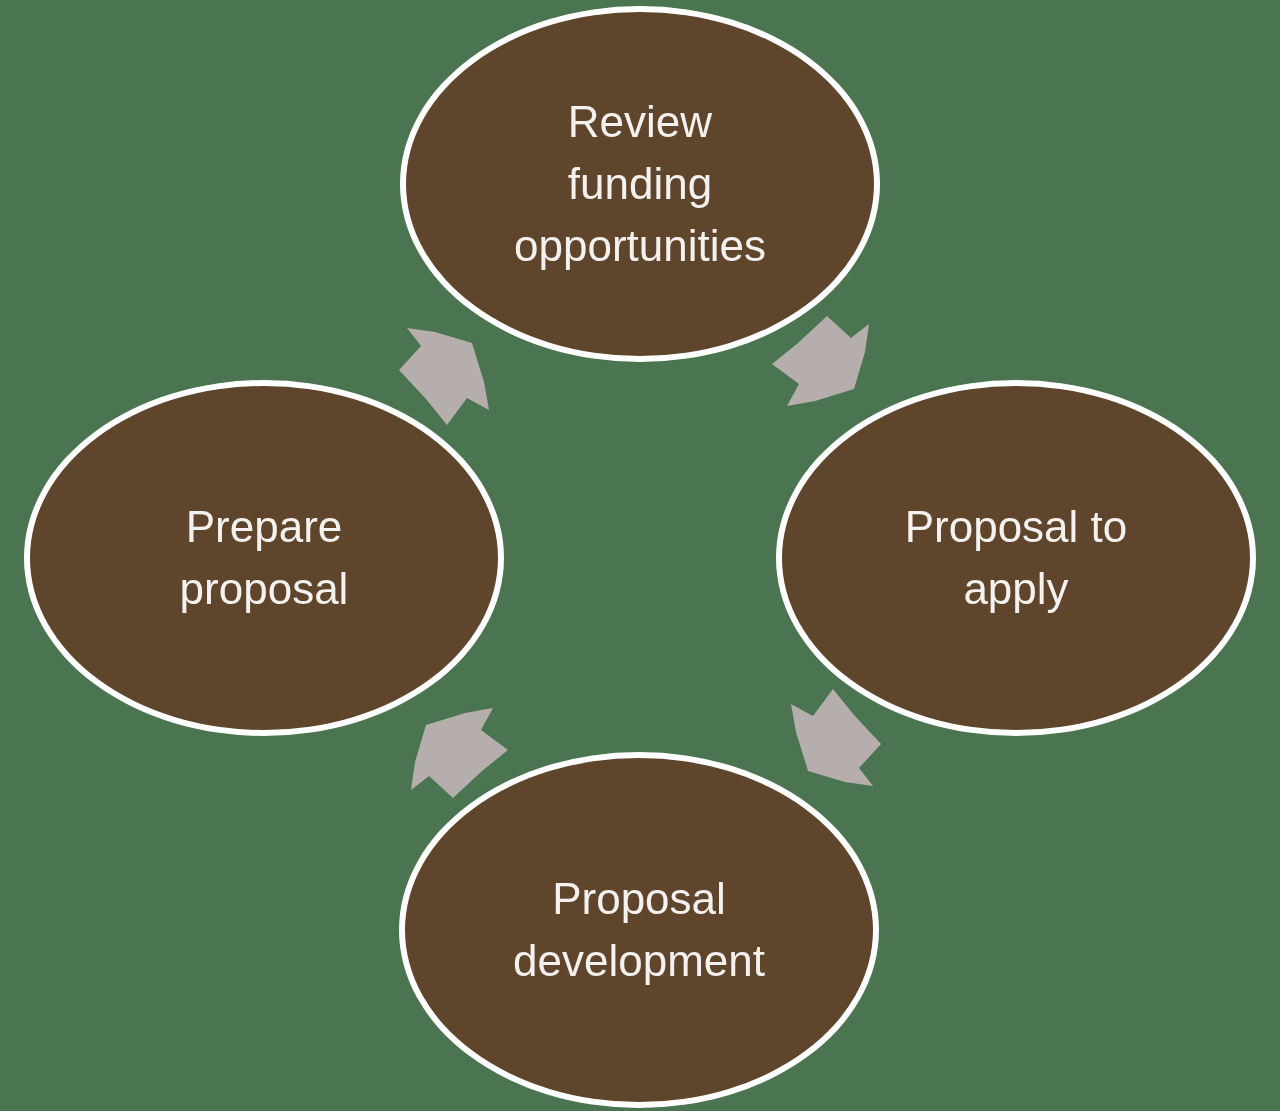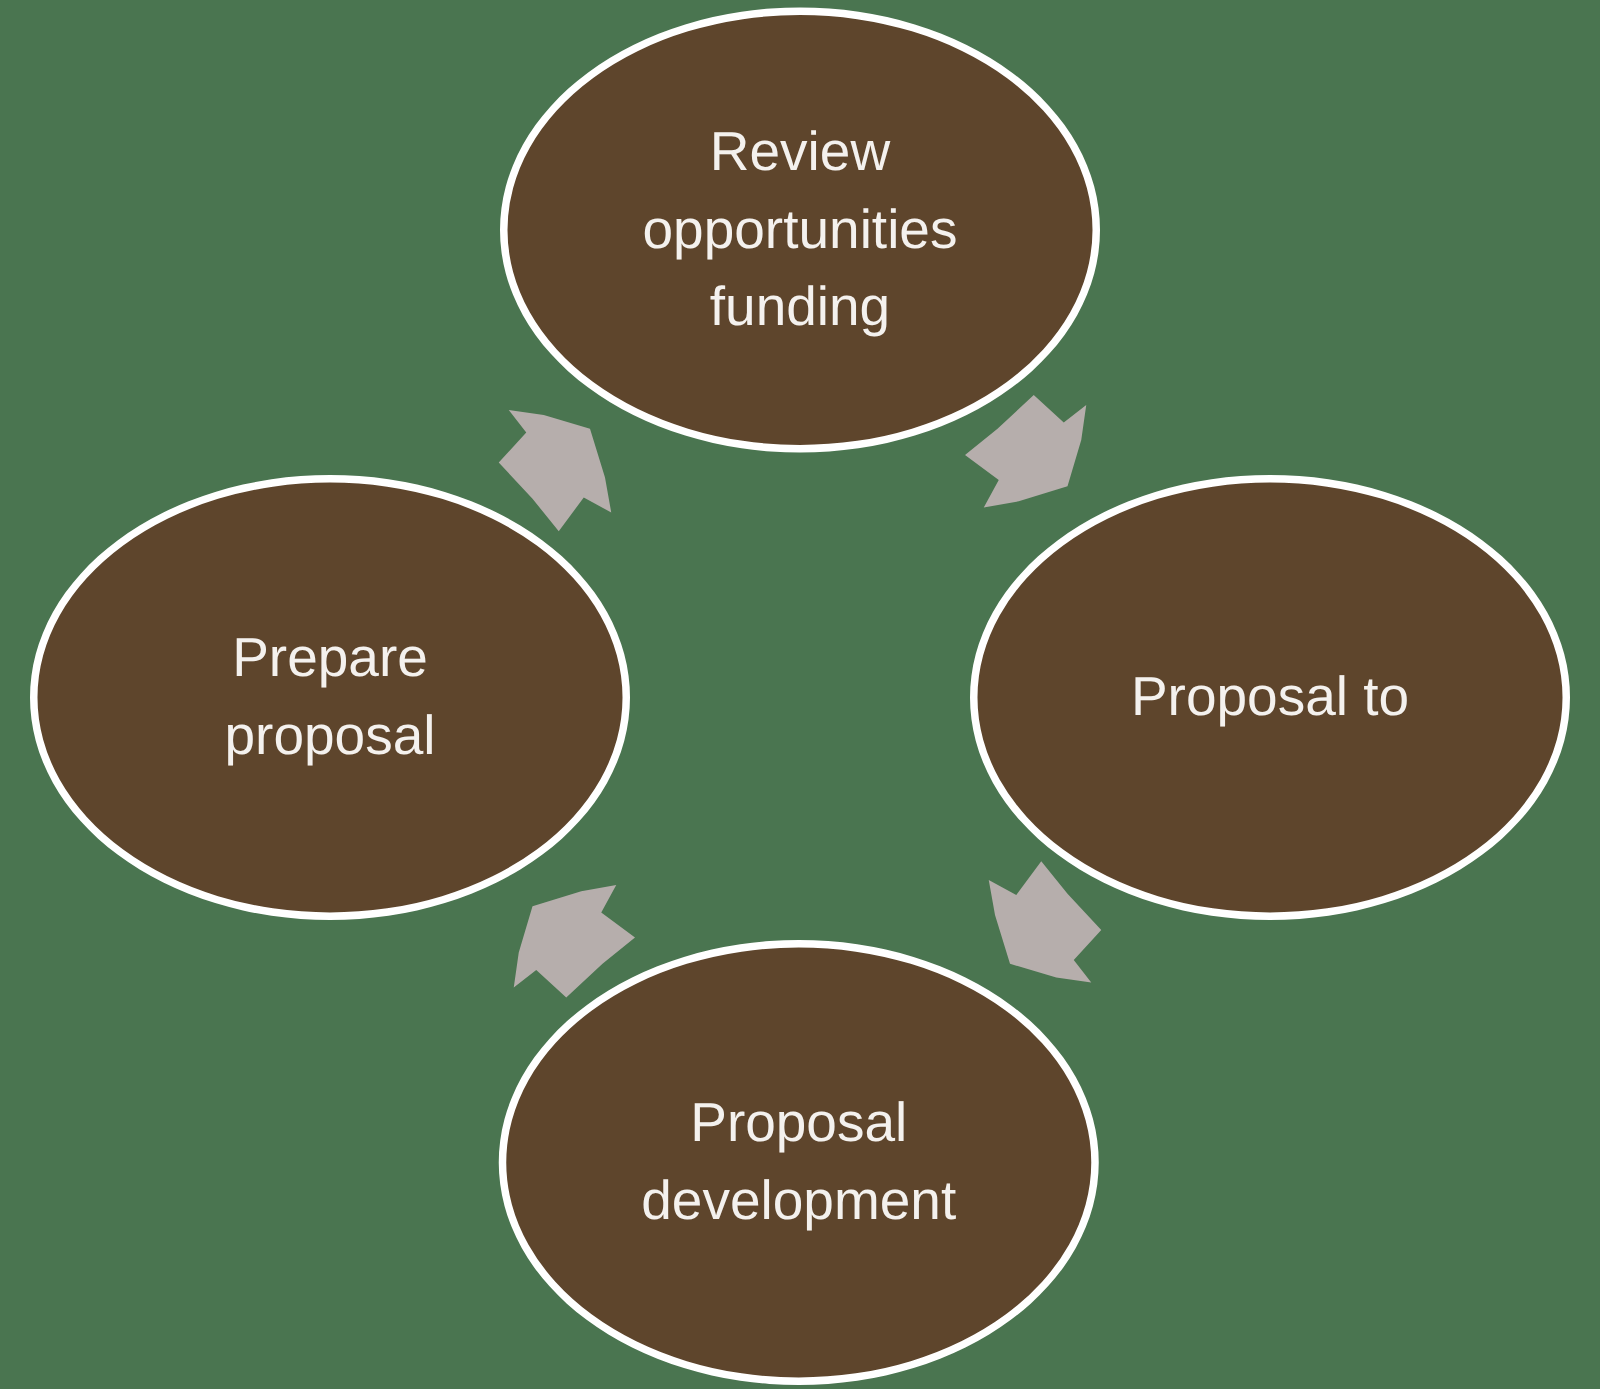--- a/index.html
+++ b/index.html
@@ -64,28 +64,29 @@
     </defs>
     <use href="#cycle-arrow"></use>
     <use href="#cycle-arrow" transform="rotate(90 640 557)"></use>
     <use href="#cycle-arrow" transform="rotate(180 640 557)"></use>
     <use href="#cycle-arrow" transform="rotate(270 640 557)"></use>
   </svg>
 
   <div class="node node-top">
     <div class="node-label">
         <div>Review</div>
+        <div>funding</div>
         <div>opportunities</div>
-        <div>funding</div>
       </div>
   </div>
 
   <div class="node node-right">
     <div class="node-label">
         <div>Proposal to</div>
+        <div>apply</div>
       </div>
   </div>
 
   <div class="node node-bottom">
     <div class="node-label">
         <div>Proposal</div>
         <div>development</div>
       </div>
   </div>
 

